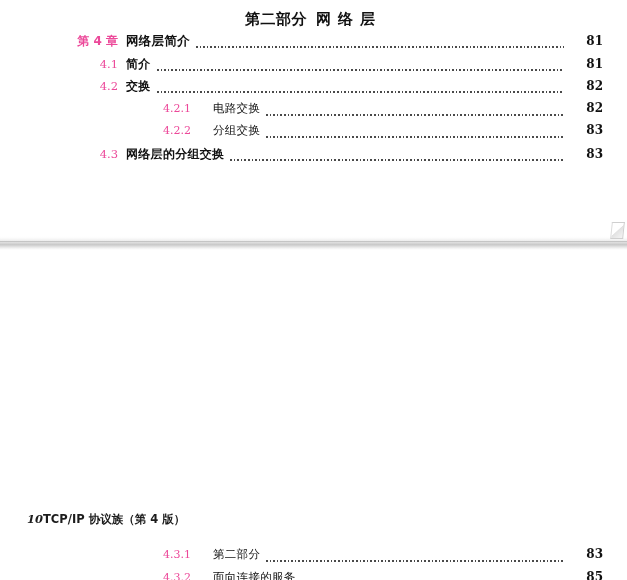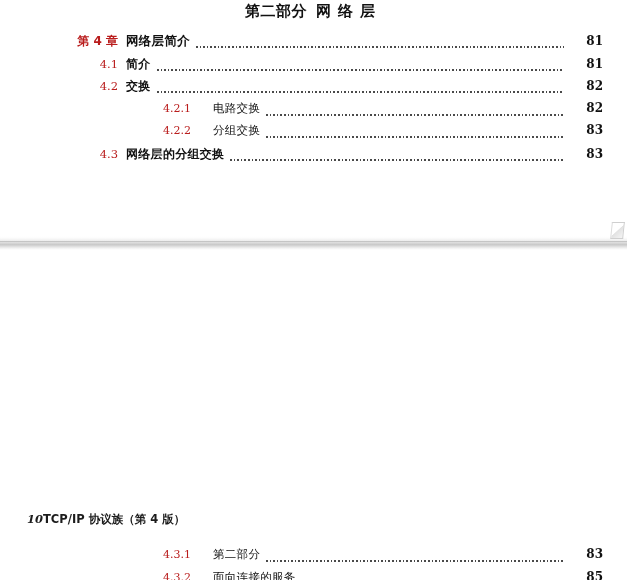--- a/index.html
+++ b/index.html
@@ -70,21 +70,21 @@
     right: 22px;
     top: 392px;
     width: 7px;
     height: 8px;
     background: radial-gradient(circle, rgba(150,150,150,.42) 0%, rgba(255,255,255,0) 70%);
   }
 
   
   .part-title {
     position: absolute;
-    top: 2px;
+    top: 10px;
     left: 0;
     width: 627px;
     text-align: center;
     font-family: "DejaVu Serif", "Liberation Serif", serif;
     font-weight: bold;
     font-size: 15px;
     letter-spacing: 0.5px;
     color: #111;
   }
   .part-title .sp { letter-spacing: 7px; margin-left: 9px; }
@@ -121,21 +121,21 @@
     height: 22.5px;
     white-space: nowrap;
     font-family: "DejaVu Serif", "Liberation Serif", serif;
   }
 
   .num {
     flex: 0 0 auto;
     text-align: right;
     font-family: "DejaVu Serif", "Liberation Serif", serif;
     font-size: 11.5px;
-    color: #b91c1c;
+    color: #ec4899;
   }
   .label {
     flex: 0 0 auto;
     font-family: "DejaVu Sans", "Liberation Sans", sans-serif;
     font-size: 12px;
     color: #121212;
     letter-spacing: .3px;
   }
   .leader {
     flex: 1 1 auto;

